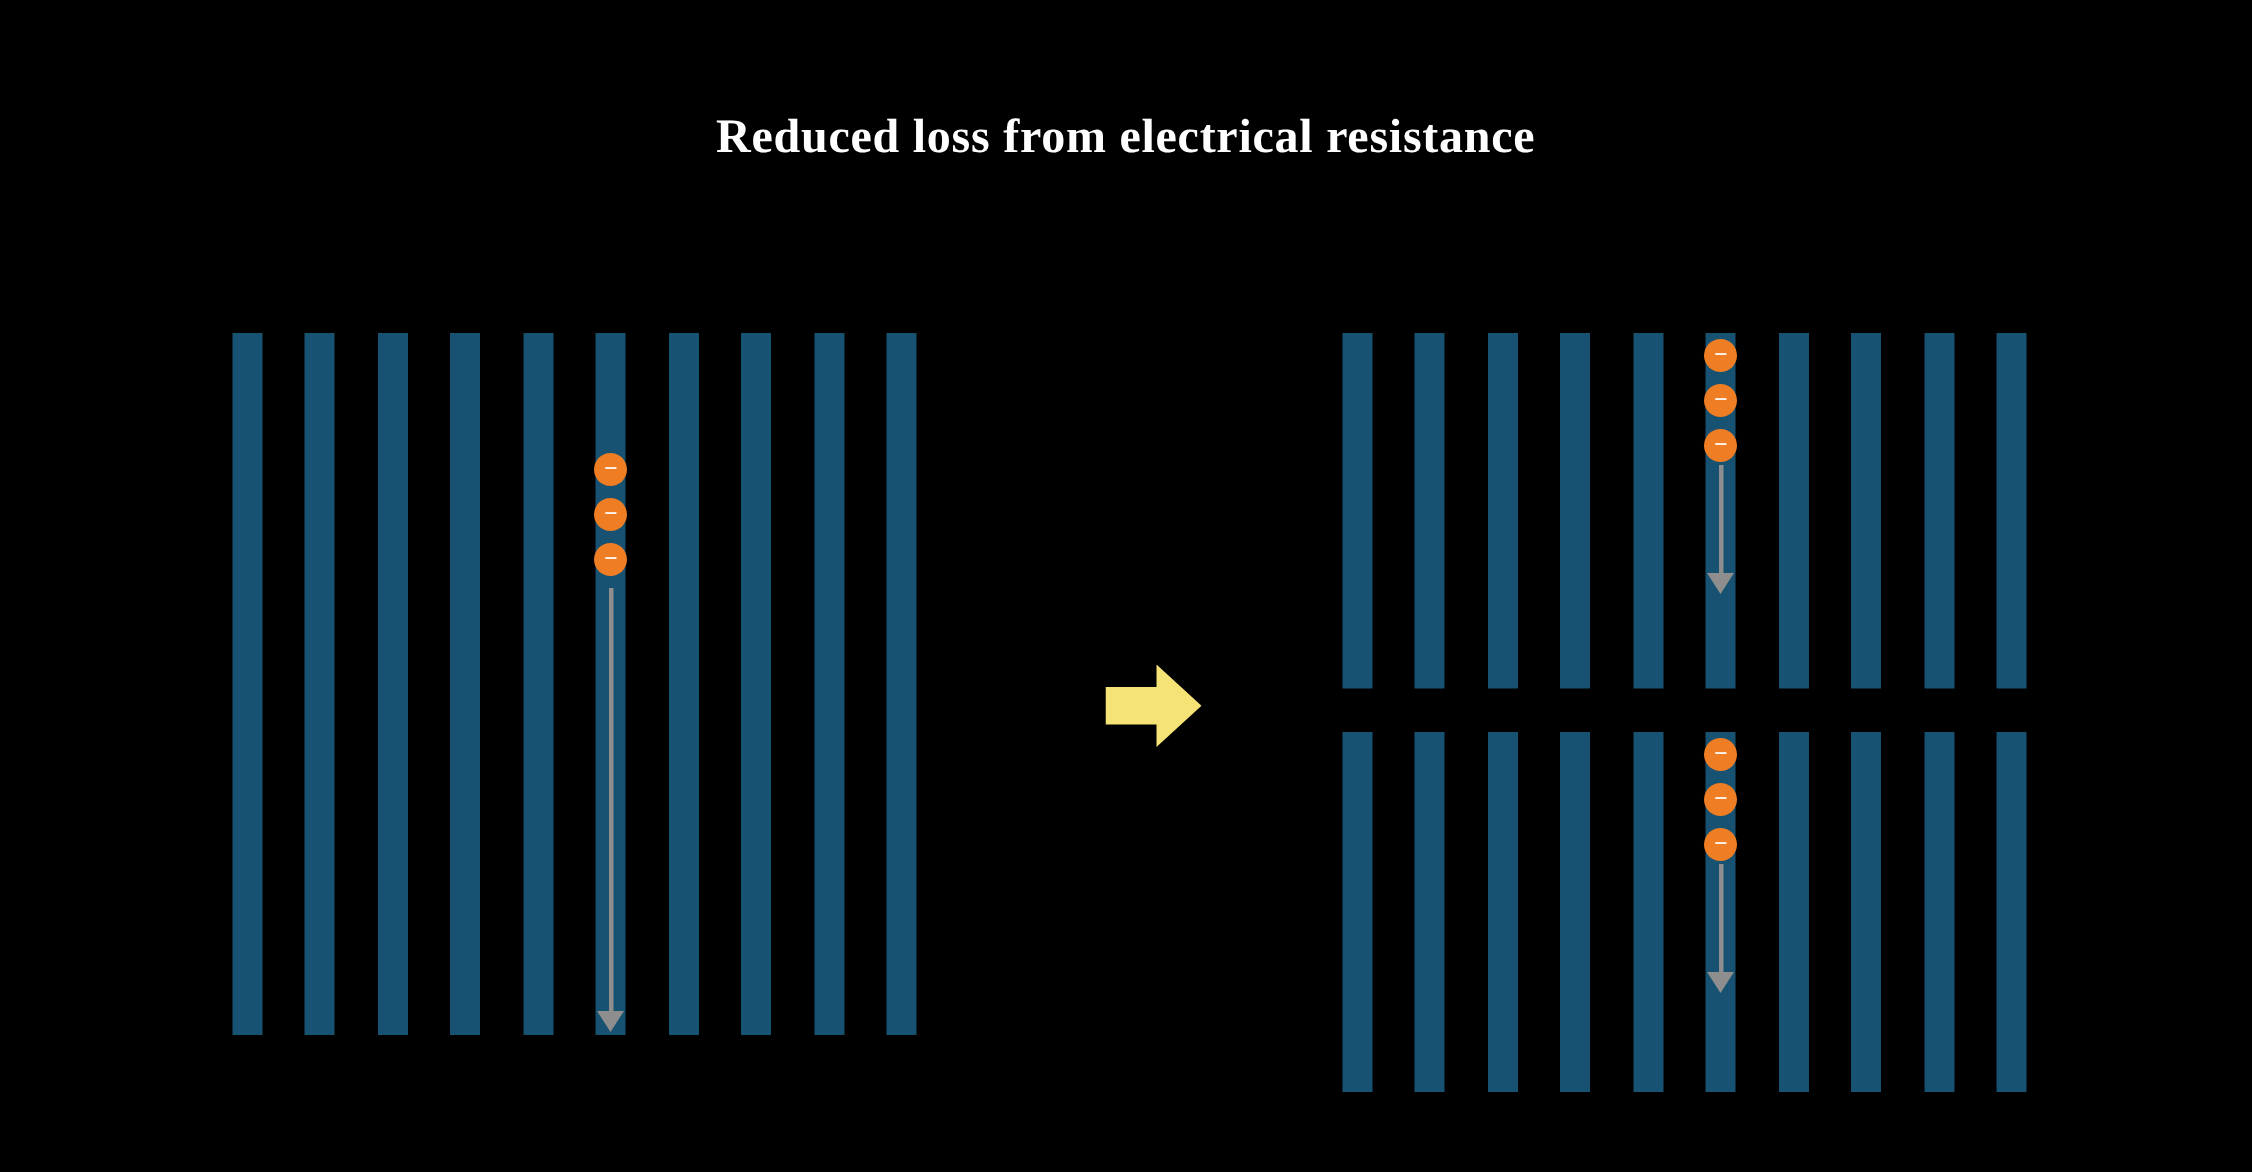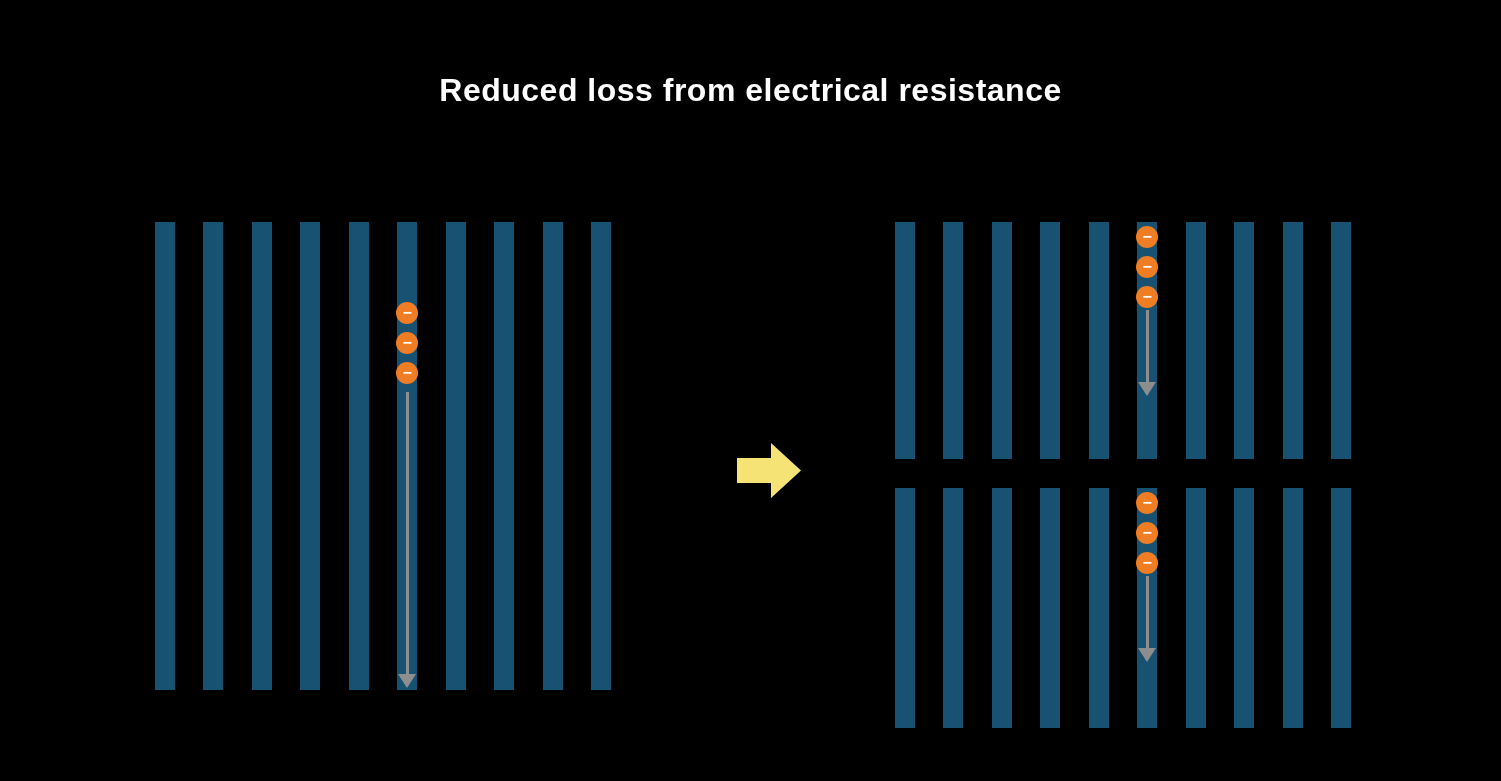--- a/index.html
+++ b/index.html
@@ -2,21 +2,21 @@
 <html style="--bg: #000000; --title: #ffffff; --bar: #175272; --electron: #ee7d23; --electron-symbol: #ffffff; --flow: #8e8e8e; --transition: #f6e375;"><head>
 <meta charset="utf-8">
 <style>
   html, body { margin: 0; padding: 0; background: #000; }
   .stage {
     position: relative;
     width: 1501px;
     height: 781px;
     background: var(--bg, #000);
     overflow: hidden;
-    font-family: Liberation Sans, sans-serif;
+    font-family: Liberation Serif, serif;
   }
   .title {
     position: absolute;
     top: 72px;
     left: 0;
     width: 100%;
     margin: 0;
     text-align: center;
     color: var(--title, #fff);
     font-size: 32px;

